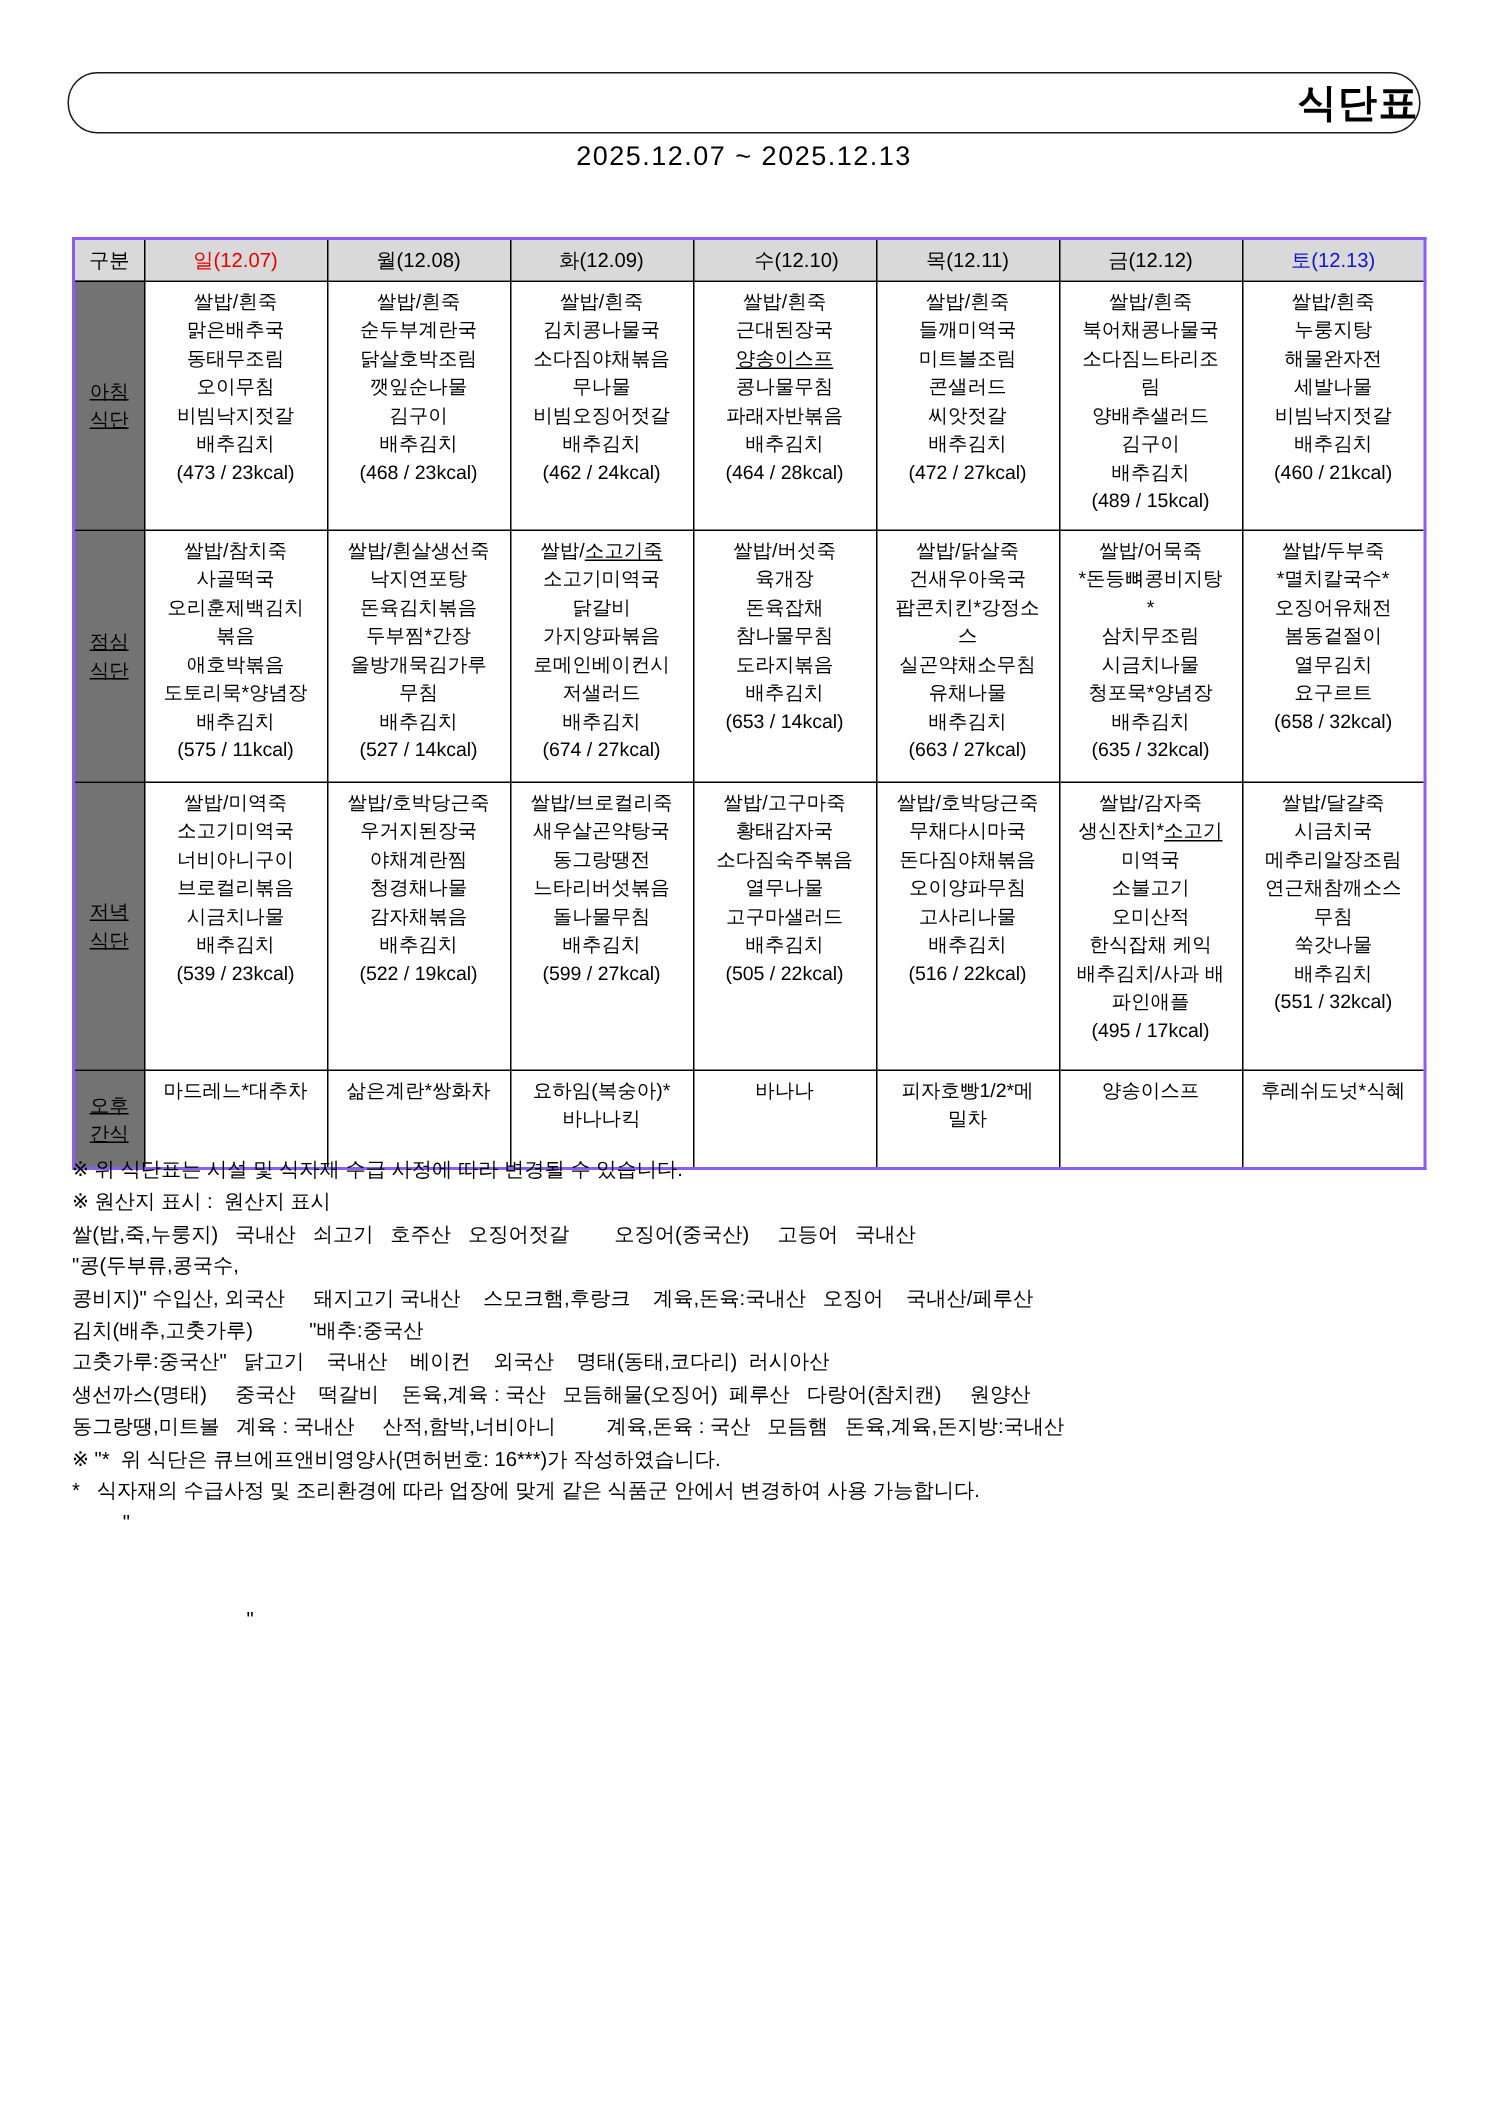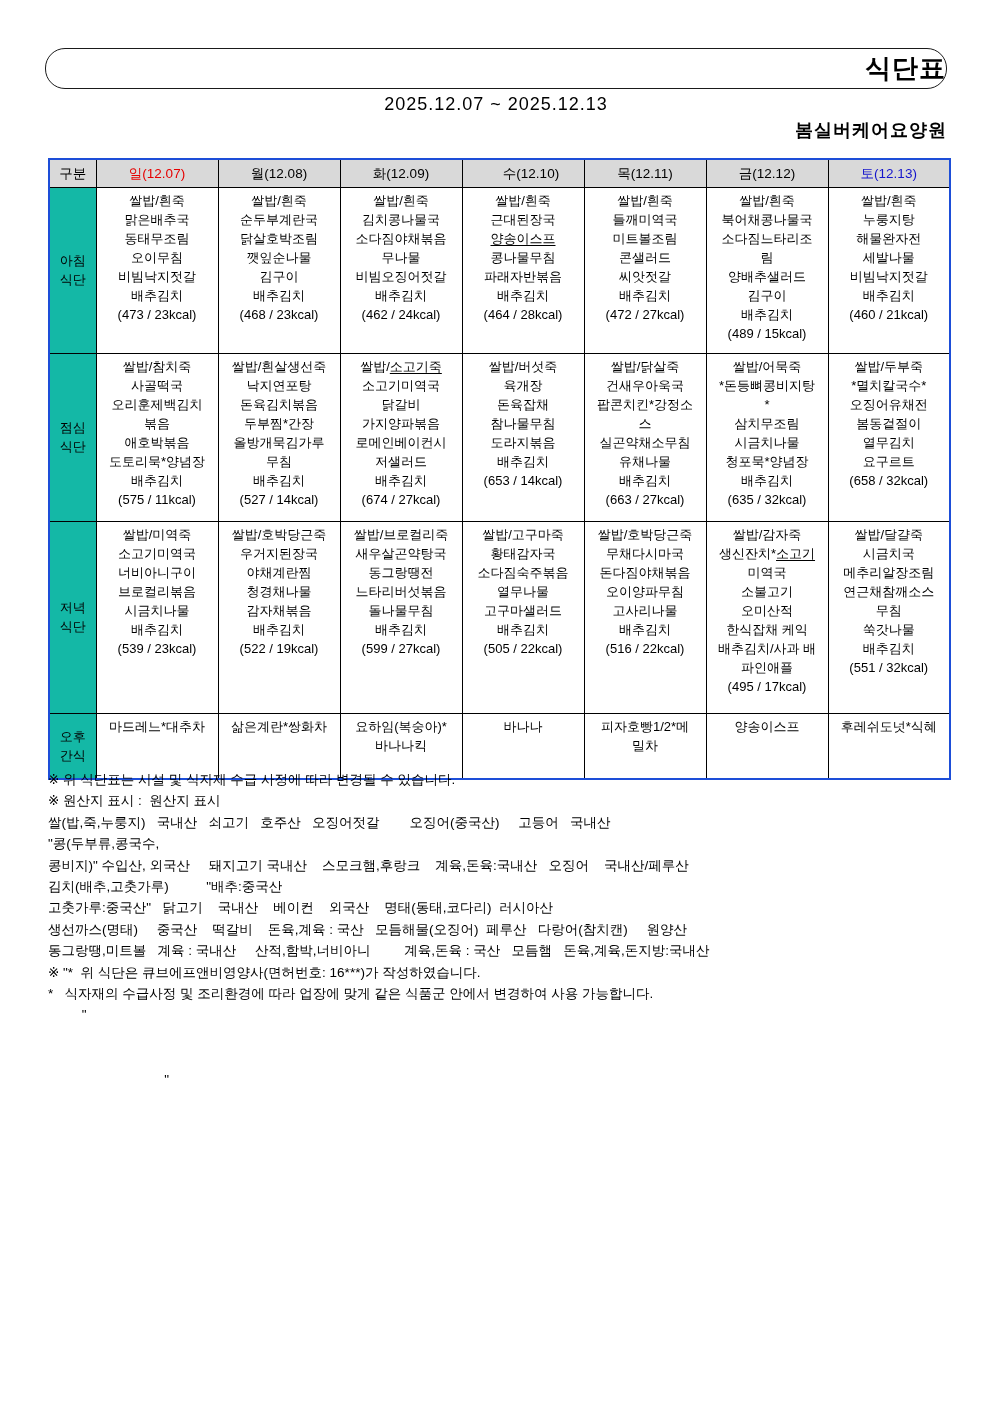--- a/index.html
+++ b/index.html
@@ -10,48 +10,47 @@
                border:1.6px solid #1a1a1a; border-radius:20px;
                display:flex; align-items:center; justify-content:flex-end; }
   .title-box span { font-size:26px; font-weight:bold; letter-spacing:1px; }
 
   .date-range { position:absolute; left:0; top:94px; width:992px; text-align:center;
                 font-size:18px; letter-spacing:1px; }
   .facility  { position:absolute; left:47px; top:118px; width:900px; text-align:right;
                font-size:18px; font-weight:bold; letter-spacing:1px; }
 
   table.menu { position:absolute; left:48px; top:158px; width:902px;
-               border-collapse:collapse; table-layout:fixed; border:2px solid #1d4ed8; }
+               border-collapse:collapse; table-layout:fixed; border:2px solid #8b5cf6; }
   table.menu th, table.menu td { border:1px solid #000; font-weight:normal;
                font-size:13px; line-height:19px; text-align:center; }
   col.c-label { width:47px; }
   col.c-day   { width:122px; }
   tr.head th  { height:28px; background:#d9d9d9; vertical-align:middle; font-size:13.5px; }
-  th.rowlabel { background:#14b8a6; vertical-align:middle; white-space:pre-line; }
+  th.rowlabel { background:#737373; vertical-align:middle; white-space:pre-line;text-decoration:underline; }
   td.meal     { vertical-align:top; padding:3px 2px 0 2px; background:#fff; white-space:pre-line; }
   tr.r-breakfast td, tr.r-breakfast th.rowlabel { height:166px; }
   tr.r-lunch     td, tr.r-lunch     th.rowlabel { height:168px; }
   tr.r-dinner    td, tr.r-dinner    th.rowlabel { height:192px; }
   tr.r-snack     td, tr.r-snack     th.rowlabel { height:66px; }
   td.meal u { text-underline-offset:2px; }
 
   .notes { position:absolute; left:48px; top:769px; width:905px;
            font-size:13.5px; line-height:21.4px; white-space:pre-wrap; }
 </style>
 </head>
 <body>
 
 <div class="page">
 
   <div class="title-box">
     <span>식단표</span>
   </div>
 
   <div class="date-range">2025.12.07 ~ 2025.12.13</div>
-  <div class="facility">봄실버케어요양원</div>
 
   <table class="menu">
     <colgroup>
       <col class="c-label">
         <col class="c-day">
         <col class="c-day">
         <col class="c-day">
       <col class="c-day">
         <col class="c-day">
         <col class="c-day">

